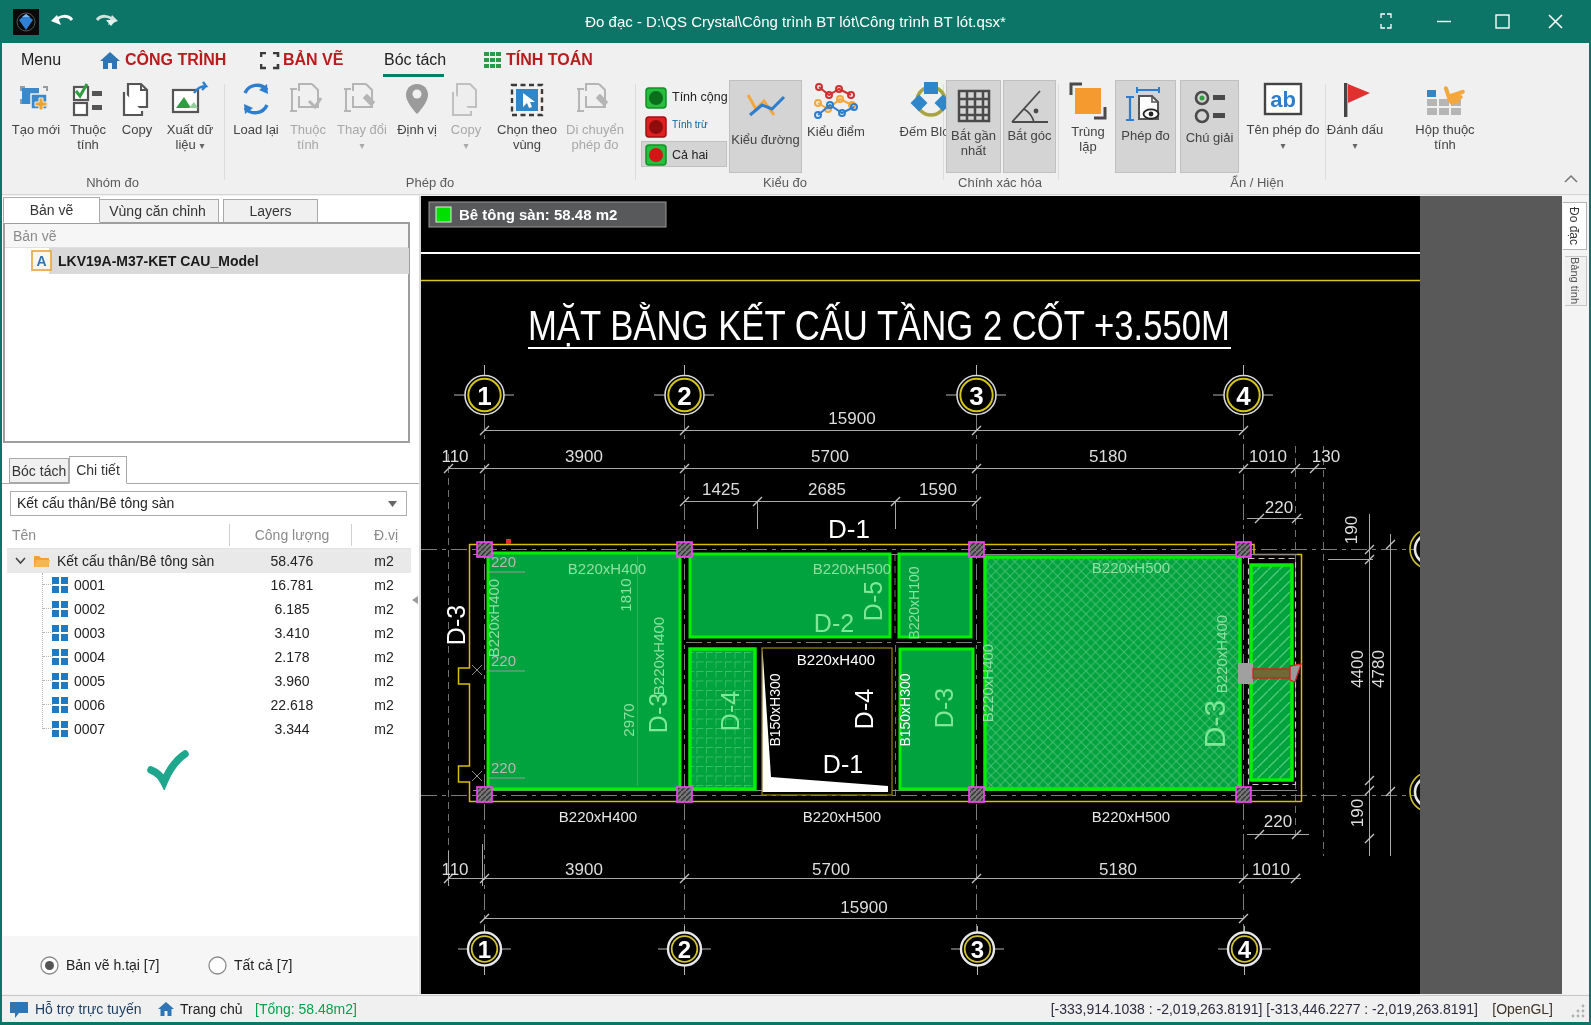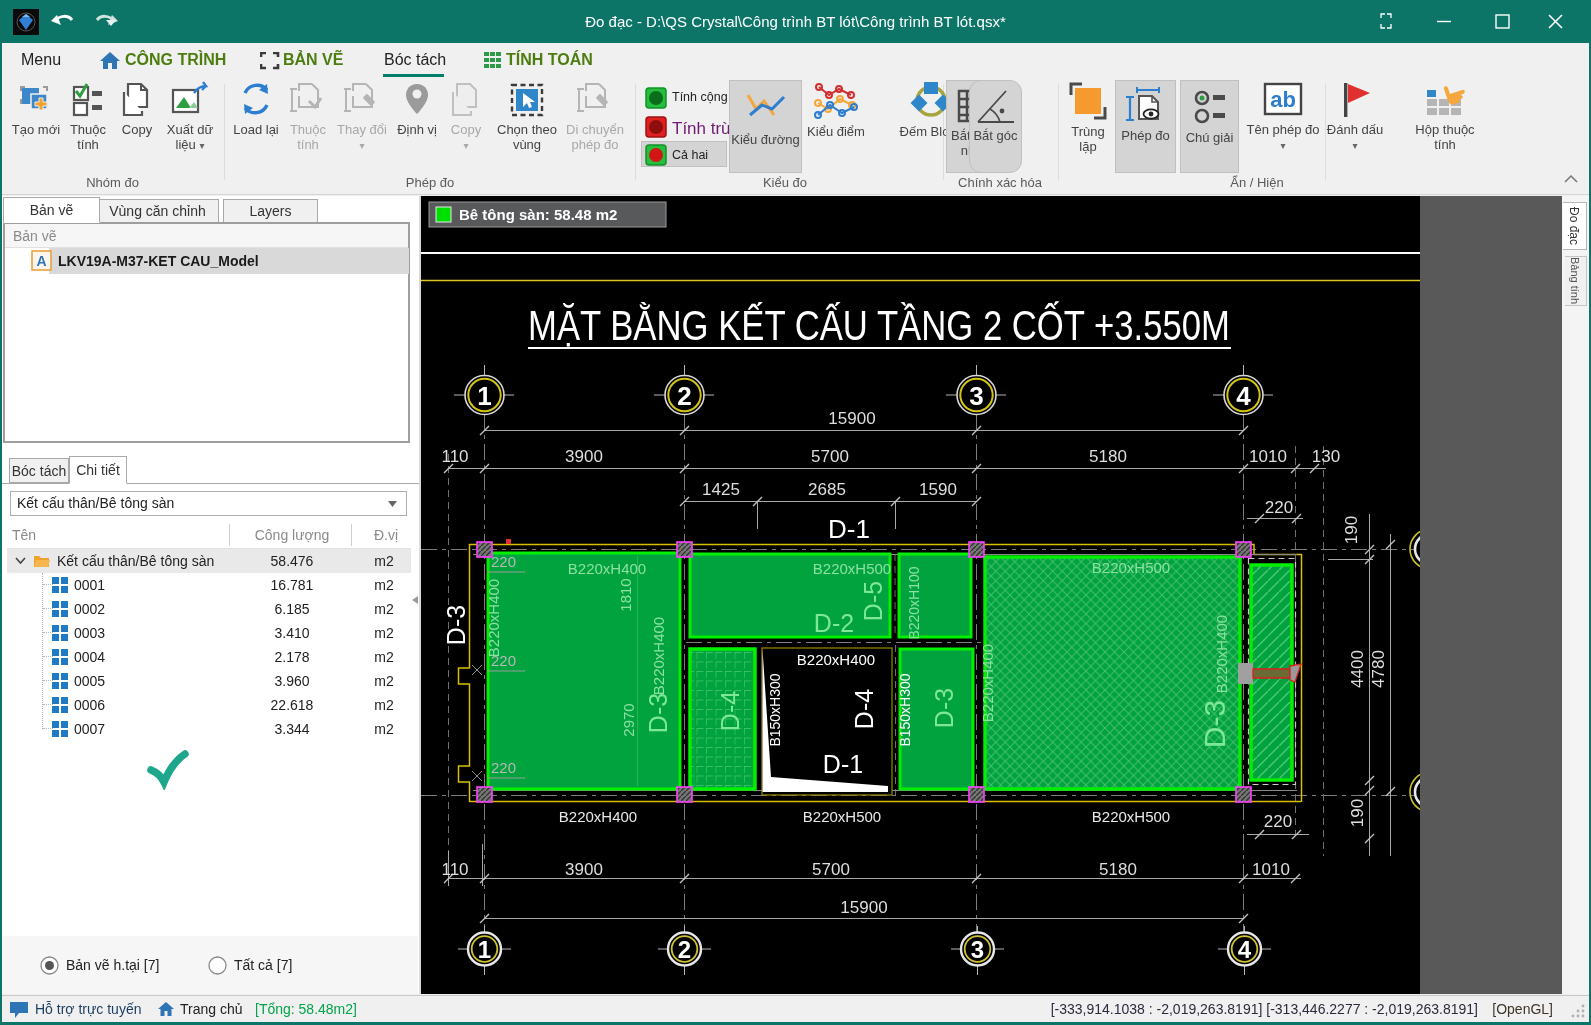--- a/index.html
+++ b/index.html
@@ -7,21 +7,21 @@
   body { position:relative; background:#f0f0f0; }
   .abs { position:absolute; }
   
   #titlebar { left:0; top:0; width:1591px; height:43px; background:#0c7568; }
   #appicon { left:13px; top:9px; width:26px; height:26px; background:#0a0a0a; }
   #title-text { left:0; top:0; width:1591px; height:43px; line-height:43px; text-align:center; color:#fff; font-size:15px; }
   .tb-ctl { color:#fff; font-size:17px; top:0; height:43px; line-height:43px; text-align:center; width:46px; }
   
   #menurow { left:0; top:43px; width:1591px; height:35px; background:#f0f0f0; }
   .mtab { position:absolute; top:0; height:35px; line-height:33px; font-size:16px; color:#222; }
-  .mtab.green { color:#4d7c0f; font-weight:bold; }
+  .mtab.green { color:#b91c1c; font-weight:bold; }
   
   #ribbon { left:0; top:78px; width:1591px; height:117px; background:#f0f0f0; border-bottom:1px solid #d5d5d5; }
   .rsep { position:absolute; top:6px; width:1px; height:96px; background:#dcdcdc; }
   .rbtn { position:absolute; top:3px; text-align:center; color:#444; font-size:13px; }
   .rbtn .ic { display:block; margin:0 auto 3px auto; }
   .rbtn.pressed { background:#d4d4d4; border:1px solid #c0c0c0; }
   .rbtn.dis { color:#a8a8a8; }
   .glabel { position:absolute; top:97px; font-size:13px; color:#5a5a5a; text-align:center; }
   
   #leftpanel { left:2px; top:196px; width:418px; height:798px; background:#fff; }
@@ -207,21 +207,21 @@
   <div class="abs" style="left:641px;top:63px;width:86px;height:26px;background:#d4d4d4;border:1px solid #c0c0c0;"></div>
   <div class="abs" style="left:645px;top:9px;"><svg width="22" height="22">
         <rect x="1" y="1" width="20" height="20" rx="3" fill="#27bd3f" stroke="#0f9325" stroke-width="1.5"></rect>
         <circle cx="11" cy="11" r="7" fill="#0a6e1a"></circle>
       </svg></div>
   <div class="abs" style="left:672px;top:12px;font-size:12.5px;color:#222;">Tính cộng</div>
   <div class="abs" style="left:645px;top:38px;"><svg width="22" height="22">
         <rect x="1" y="1" width="20" height="20" rx="3" fill="#e02020" stroke="#a01010" stroke-width="1.5"></rect>
         <circle cx="11" cy="11" r="7" fill="#8f0d0d"></circle>
       </svg></div>
-  <div class="abs" style="left:672px;top:41px;font-size:17px;color:#701a75;">Tính trừ</div>
+  <div class="abs" style="left:672px;top:41px;font-size:10px;color:#0369a1;">Tính trừ</div>
   <div class="abs" style="left:645px;top:66px;"><svg width="22" height="22">
         <rect x="1" y="1" width="20" height="20" rx="3" fill="#27bd3f" stroke="#0f9325" stroke-width="1.5"></rect>
         <circle cx="11" cy="11" r="7" fill="#d21616"></circle>
       </svg></div>
   <div class="abs" style="left:672px;top:70px;font-size:12.5px;color:#222;">Cả hai</div>
   <div class="rbtn pressed" style="left:729px;top:2px;width:73px;height:93px;"><svg class="ic" style="margin-top:8px;" width="44" height="40">
     <path d="M 4 6 L 12 20 L 20 12 L 30 26" stroke="#f4a73d" stroke-width="3" fill="none"></path>
     <path d="M 6 26 L 18 16 L 28 20 L 40 8" stroke="#2e7ecf" stroke-width="3" fill="none"></path>
   </svg>Kiểu đường</div>
   <div class="rbtn" style="left:806px;width:60px;"><svg class="ic" width="44" height="40">
@@ -255,21 +255,21 @@
     <rect x="3" y="16" width="12" height="12" transform="rotate(45 9 22)" fill="#2f86c9"></rect>
     <rect x="27" y="16" width="12" height="12" transform="rotate(45 33 22)" fill="#2f86c9"></rect>
   </svg>Đếm Block</div>
 
   <div class="rbtn pressed" style="left:946px;top:2px;width:55px;height:93px;"><svg class="ic" style="margin-top:6px;" width="38" height="38">
     <g stroke="#4a4a4a" stroke-width="2.5" fill="none">
       <rect x="4" y="4" width="30" height="30"></rect>
       <path d="M 12 4 L 12 34 M 20 4 L 20 34 M 28 4 L 28 34 M 4 12 L 34 12 M 4 20 L 34 20 M 4 28 L 34 28"></path>
     </g>
   </svg>Bắt gần<br>nhất</div>
-  <div class="rbtn pressed" style="left:969px;top:2px;width:53px;height:93px;border-radius:12px;"><svg class="ic" style="margin-top:6px;" width="40" height="38">
+  <div class="rbtn pressed" style="left:1003px;top:2px;width:53px;height:93px;"><svg class="ic" style="margin-top:6px;" width="40" height="38">
     <path d="M 2 35 L 38 35 M 2 35 L 30 4" stroke="#4a4a4a" stroke-width="1.8" fill="none"></path>
     <path d="M 24 35 A 22 22 0 0 0 14 22" stroke="#4a4a4a" stroke-width="1.5" fill="none"></path>
     <circle cx="26" cy="24" r="2.4" fill="#4a4a4a"></circle>
   </svg>Bắt góc</div>
 
   <div class="rbtn" style="left:1063px;width:50px;"><svg class="ic" width="40" height="40">
     <path d="M 14 3 L 3 3 L 3 14" stroke="#4a4a4a" stroke-width="3" fill="none"></path>
     <path d="M 26 37 L 37 37 L 37 26" stroke="#4a4a4a" stroke-width="3" fill="none"></path>
     <rect x="7" y="7" width="26" height="26" fill="#f49a2e"></rect>
   </svg>Trùng<br>lặp</div>

